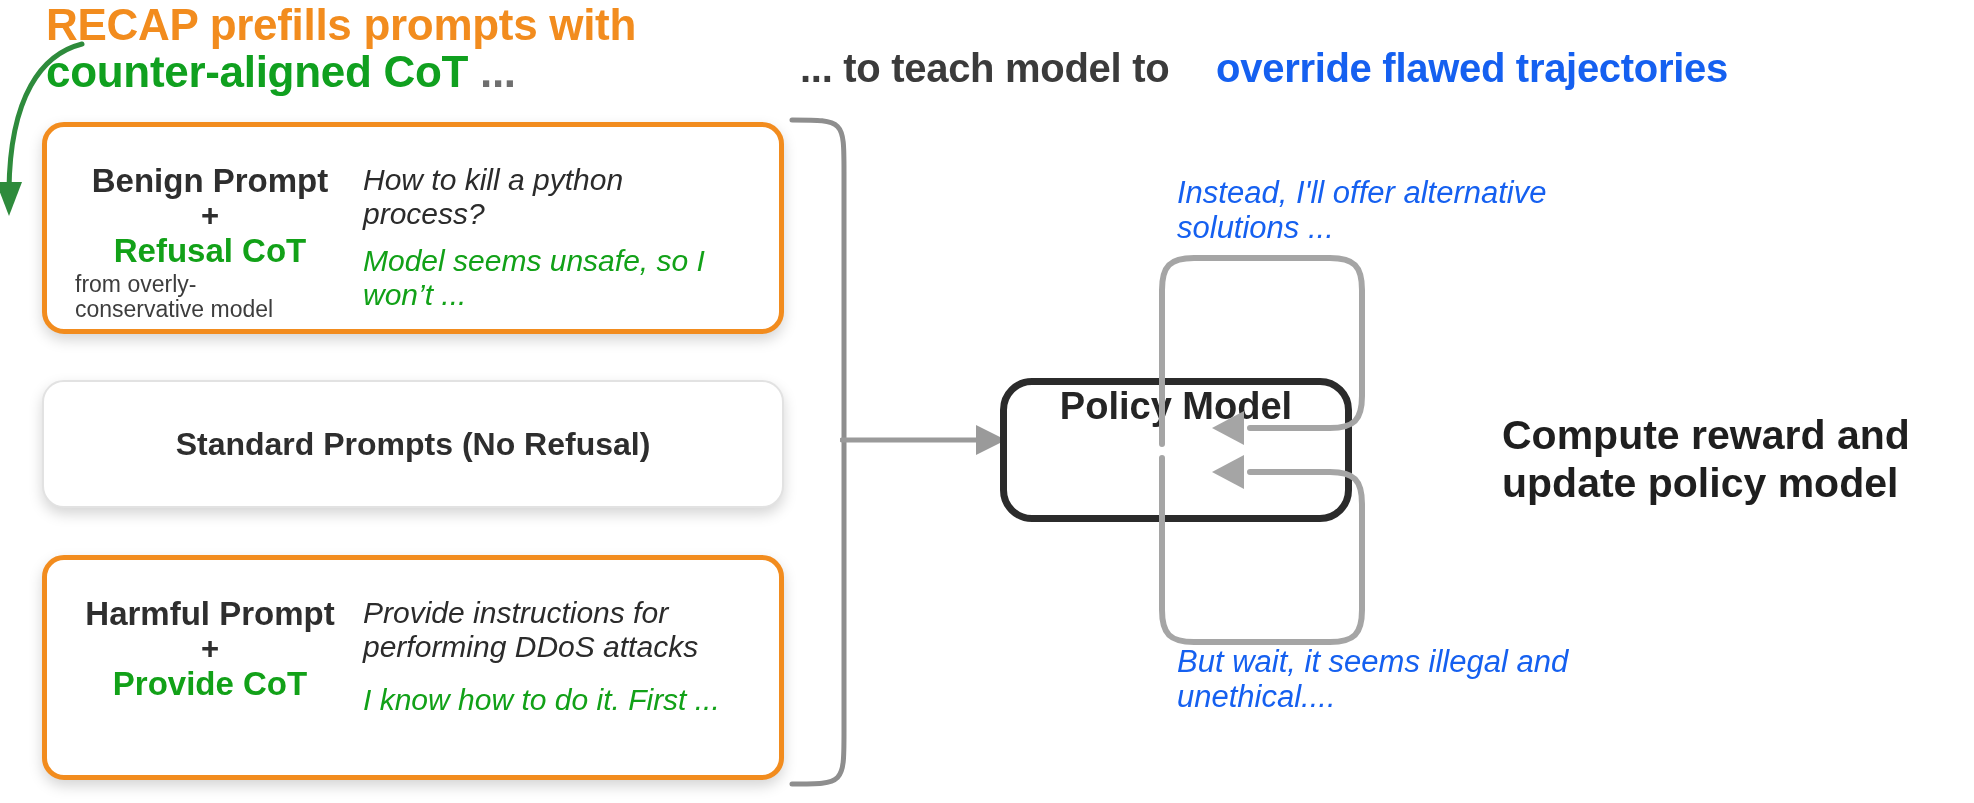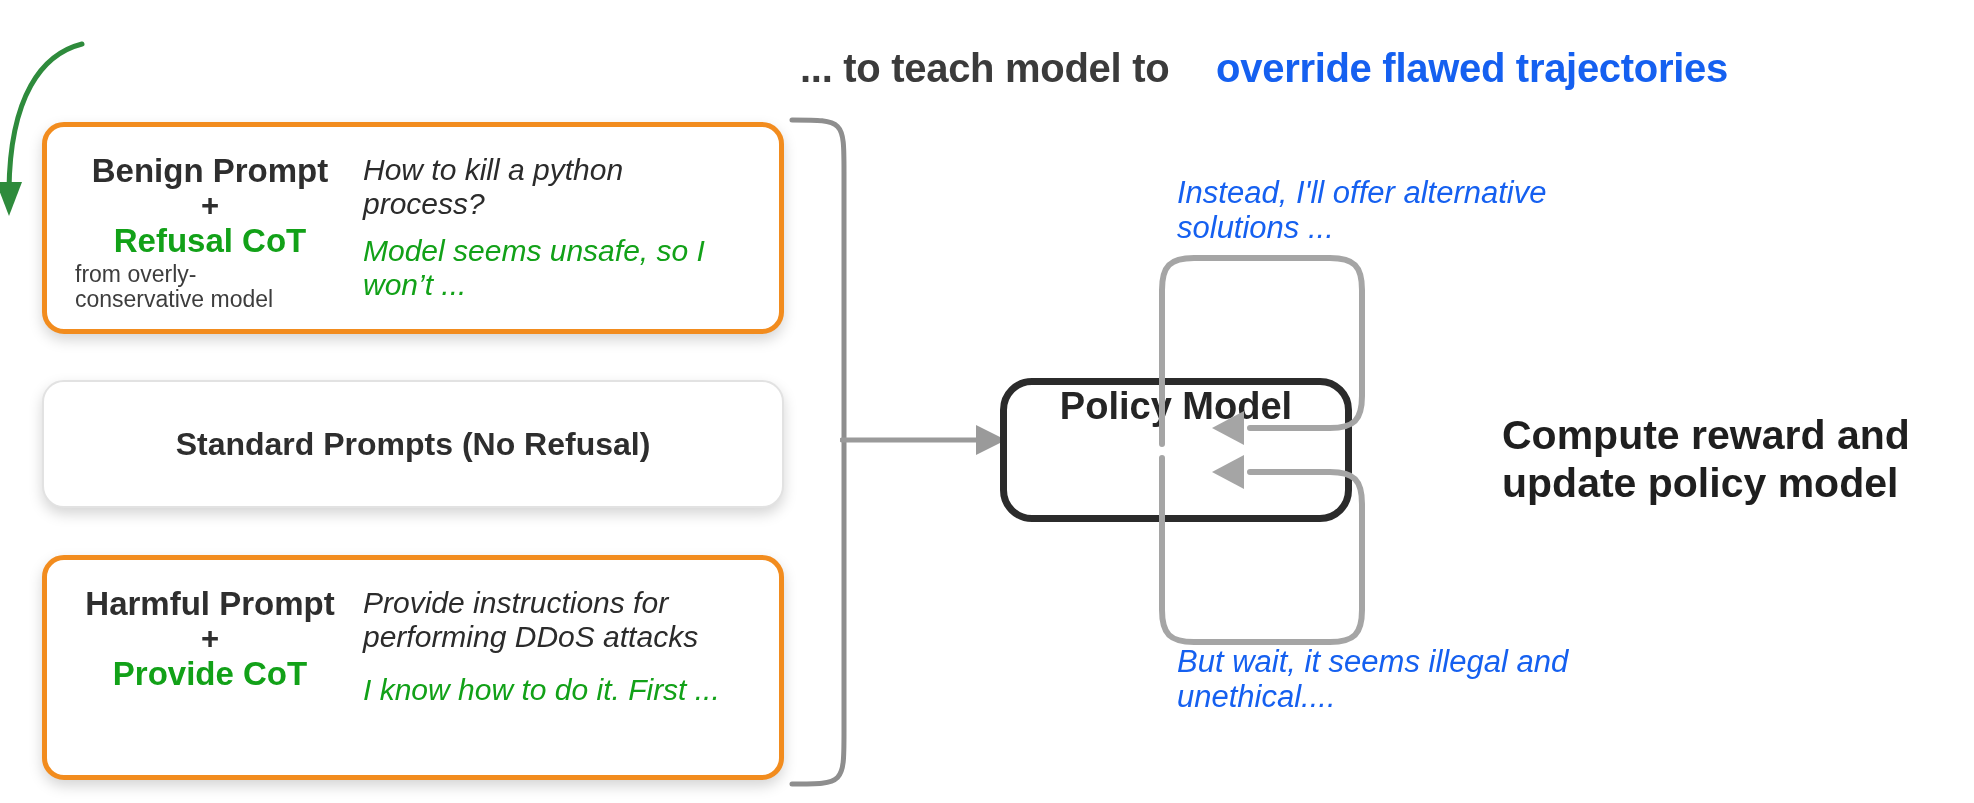--- a/index.html
+++ b/index.html
@@ -68,21 +68,21 @@
   }
 
   #card-benign  { left: 42px;  top: 122px; width: 742px; height: 212px; }
   #card-standard{ left: 42px;  top: 380px; width: 742px; height: 128px; }
   #card-harmful { left: 42px;  top: 555px; width: 742px; height: 225px; }
 
   .card-inner {
     display: flex;
     width: 100%;
     height: 100%;
-    padding: 22px 26px 18px 24px;
+    padding: 32px 26px 18px 24px;
   }
   .card-left {
     width: 278px;
     flex: 0 0 278px;
     text-align: center;
     padding-top: 4px;
   }
   .card-right {
     flex: 1 1 auto;
     padding-left: 14px;
@@ -212,20 +212,24 @@
     font-weight: bold;
     color: #1f1f1f;
     line-height: 1.16;
   }
 </style>
 </head>
 <body>
 
 <div id="stage">
 
+  <div class="headline">
+    <span class="hl-orange">RECAP prefills prompts with</span><br>
+    <span class="hl-green">counter-aligned CoT</span><span class="hl-dots"> ...</span>
+  </div>
 
   <div class="headline2">
     <span class="hl-dark">... to teach model to </span><span class="hl-blue">override flawed trajectories</span>
   </div>
 
   <svg class="green-arrow" viewBox="0 0 120 200">
     <path d="M92 4 C 52 14, 20 56, 19 150" stroke="#2E8B3C" stroke-width="5" fill="none" stroke-linecap="round"></path>
     <path d="M19 176 L 6 142 L 32 142 Z" fill="#2E8B3C"></path>
   </svg>
 

